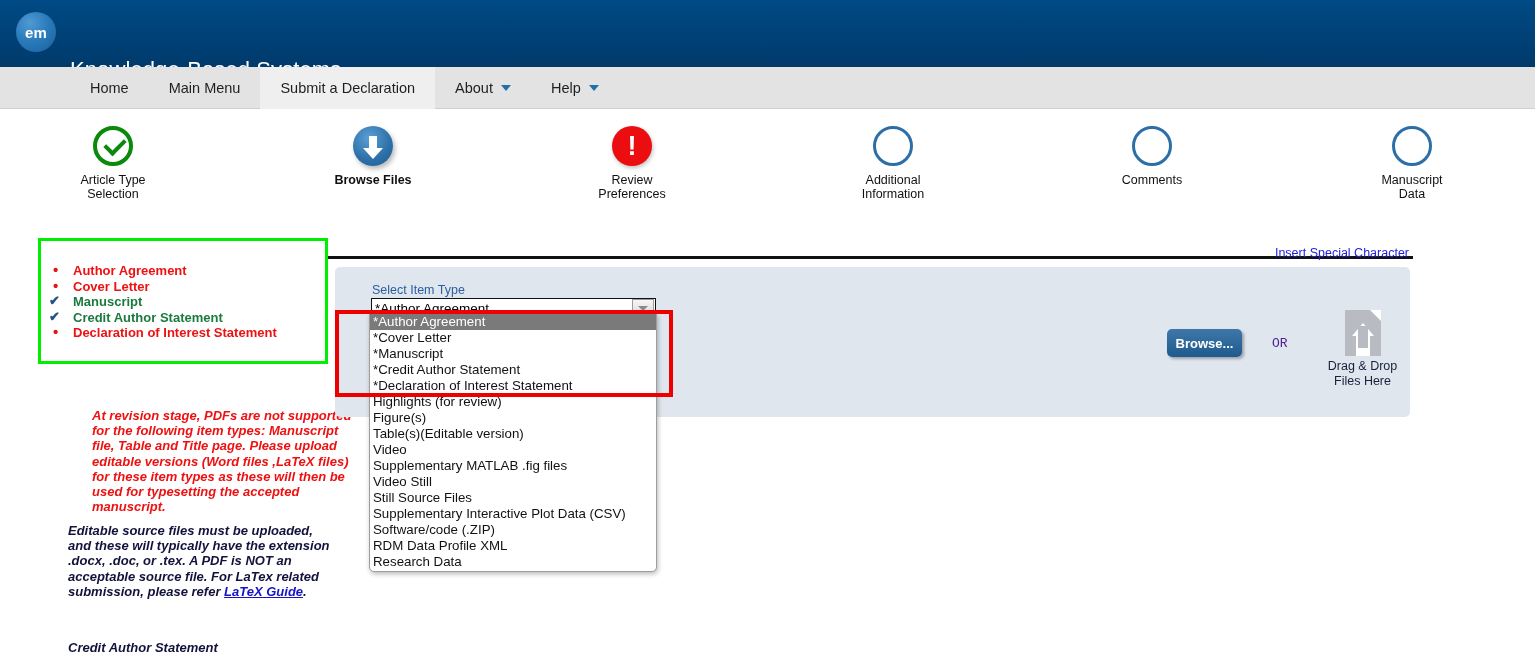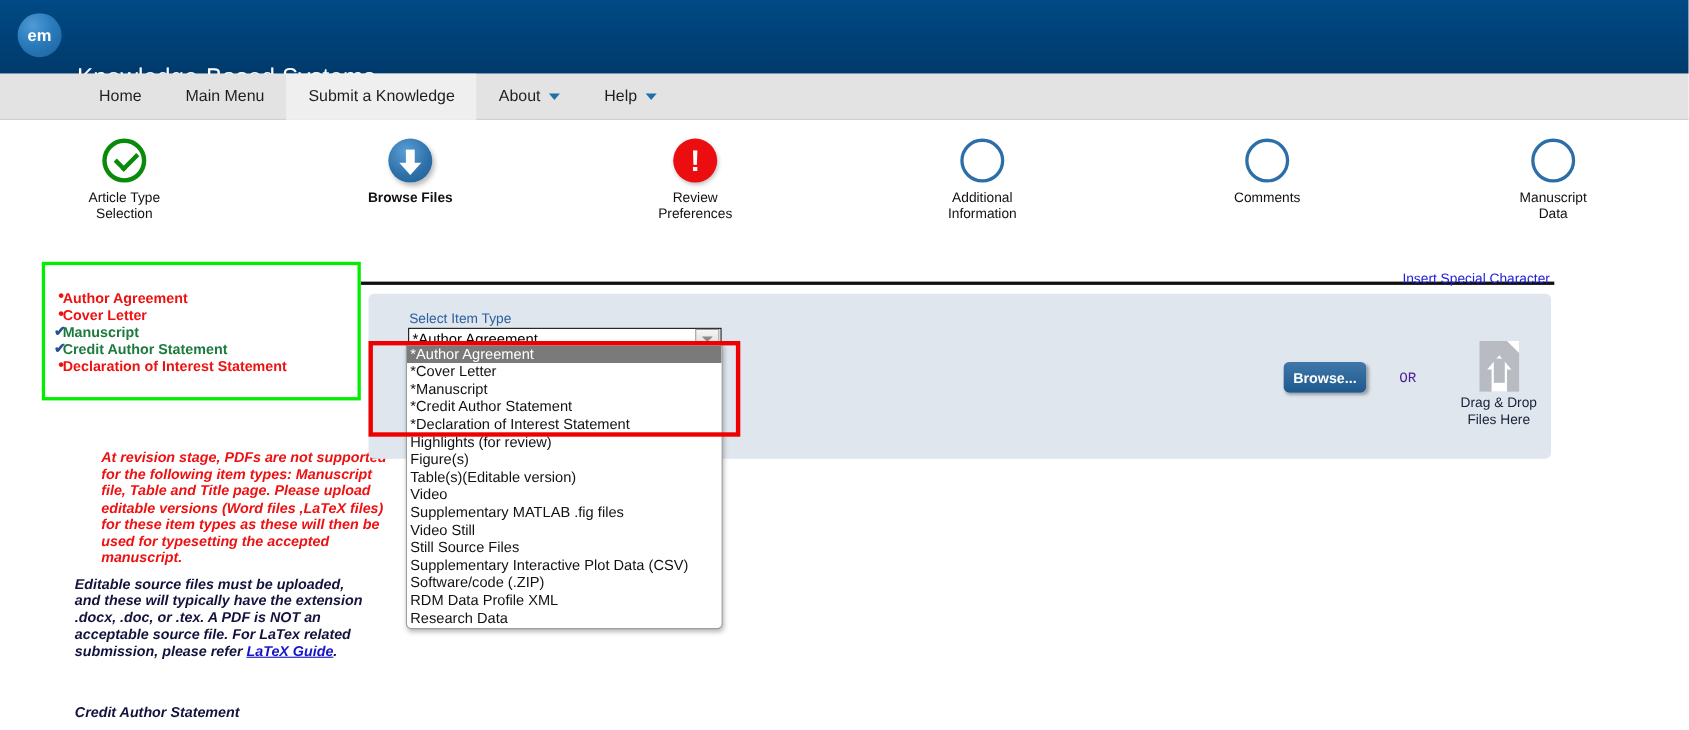--- a/index.html
+++ b/index.html
@@ -112,21 +112,21 @@
 
   
   .greenbox {
     position: absolute; left: 38px; top: 238px;
     width: 290px; height: 126px;
     border: 3px solid #00ee00; background: #ffffff;
   }
   .greenlist { margin: 0; padding: 22px 0 0 0; list-style: none; }
   .greenlist li {
     font-size: 13px; font-weight: bold; line-height: 15.5px;
-    padding: 0 0 0 16px; position: relative; white-space: nowrap;
+    padding: 0 0 0 32px; position: relative; white-space: nowrap;
   }
   .greenlist li.pending { color: #ee1111; }
   .greenlist li.pending::before {
     content: "\2022"; position: absolute; left: 12px; top: -1px;
     color: #ee1111; font-size: 15px;
   }
   .greenlist li.checked { color: #1c7a3e; }
   .greenlist li.checked::before {
     content: "\2714"; position: absolute; left: 8px; top: -1px;
     color: #23528c; font-size: 13px; font-weight: bold;
@@ -260,21 +260,21 @@
 
 <div class="navbar">
   <div class="navitems">
     <div class="navitem">
       <span>Home</span>
     </div>
     <div class="navitem">
       <span>Main Menu</span>
     </div>
     <div class="navitem active">
-      <span>Submit a Knowledge</span>
+      <span>Submit a Declaration</span>
     </div>
     <div class="navitem">
       <span>About</span>
       <span class="caret"></span>
     </div>
     <div class="navitem">
       <span>Help</span>
       <span class="caret"></span>
     </div>
   </div>

